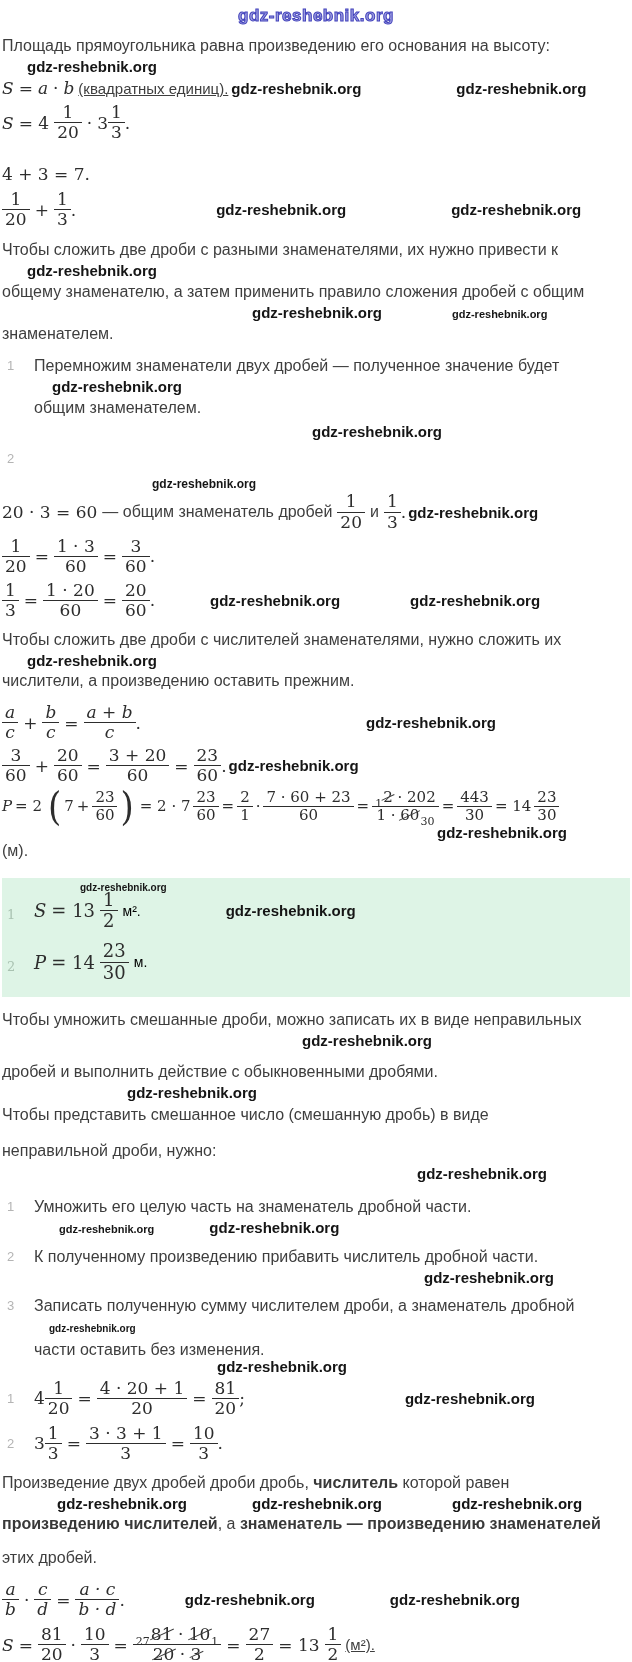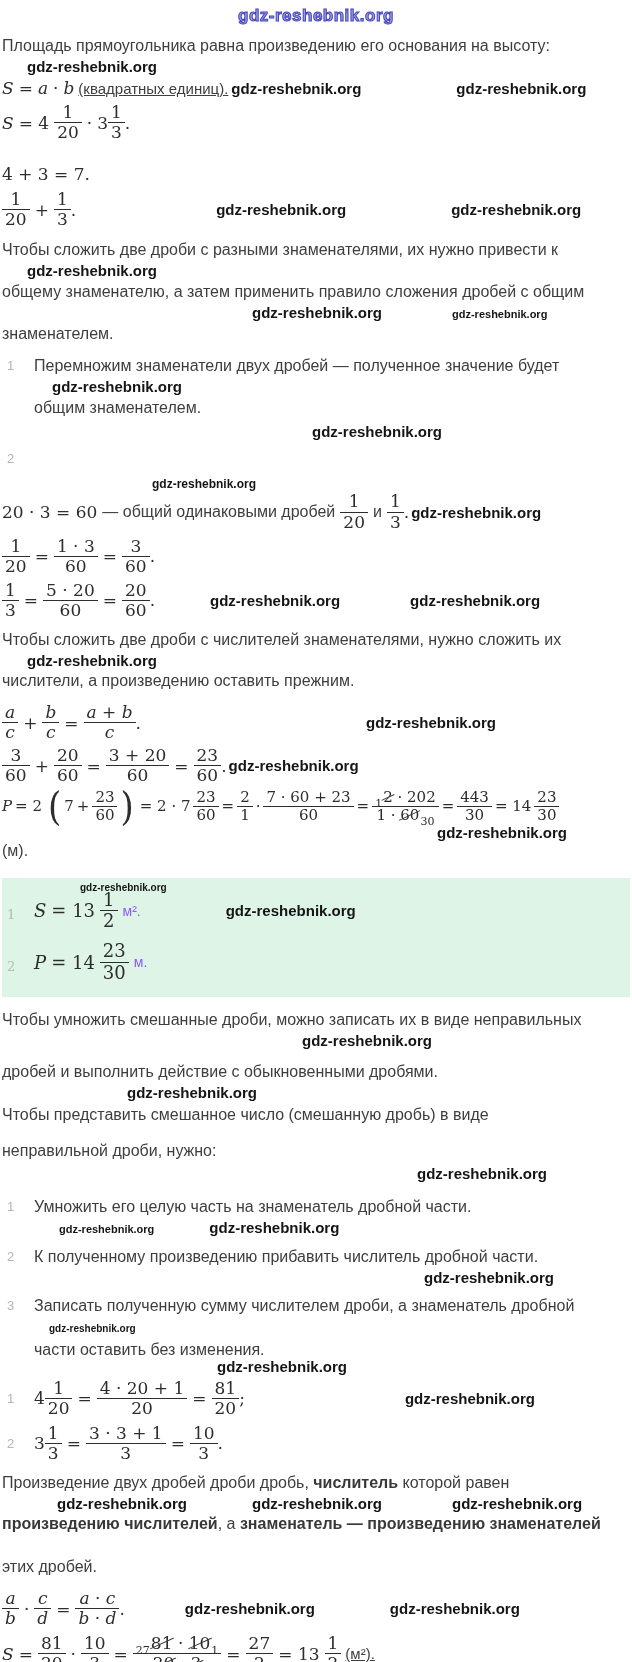--- a/index.html
+++ b/index.html
@@ -23,21 +23,21 @@
   .fr .n,.fr .d{display:block;line-height:1.12;padding:0 3px;}
   .fr .d{border-top:1.4px solid #2d2d2d;}
   .sans{font-family:"Liberation Sans",sans-serif;font-size:16px;color:#3e3e3e;}
   .note{font-size:15px;margin-left:4px;text-decoration:underline;}
   .li{display:flex;align-items:flex-start;margin-top:10px;}
   .marker{color:#b4b4b4;font-size:13px;width:14px;margin:2px 13px 0 5px;flex:none;}
   .green{background:#def4e6;padding:12px 0 14px 0;margin-top:18px;}
   .gres{display:flex;align-items:center;font-family:"DejaVu Serif",serif;
         font-size:18px;color:#2d2d2d;position:relative;}
   .gres .marker{color:#a9c2b1;margin-top:8px;}
-  .unit{font-family:"Liberation Sans",sans-serif;font-size:14px;margin-left:5px;color:#8b5cf6;}
+  .unit{font-family:"Liberation Sans",sans-serif;font-size:14px;margin-left:5px;color:#000000;}
   .x{position:relative;display:inline-block;}
   .x::after{content:"";position:absolute;left:-2px;right:-2px;top:46%;
             border-top:1.5px solid #3c3c3c;transform:rotate(-25deg);}
   .ps{font-size:11px;position:relative;top:5px;margin-right:1px;}
   .sb{font-size:11px;position:relative;top:5px;margin-left:1px;}
   .bp{font-size:34px;line-height:.9;margin:0 3px;display:inline-block;transform:scaleY(1.15);}
   b{color:#383838;}
   .rel{position:relative;}
   .abswm{position:absolute;}
 </style>
@@ -113,21 +113,21 @@
   </div>
   <div class="wmline" style="margin-left:310px;margin-top:5px"><span class="wm">gdz-reshebnik.org</span></div>
 
   <div class="li" style="margin-top:8px">
     <span class="marker">2</span>
   </div>
 
   <div class="wmline" style="margin-left:150px;margin-top:8px"><span class="wm s12">gdz-reshebnik.org</span></div>
   <div class="mrow" style="margin-top:0px">
     <span>20 · 3 = 60</span>
-    <span class="sans op">— общий одинаковыми дробей</span>
+    <span class="sans op">— общим знаменатель дробей</span>
     <span class="fr">
         <span class="n">1</span>
         <span class="d">20</span>
       </span>
     <span class="sans op">и</span>
     <span class="fr">
         <span class="n">1</span>
         <span class="d">3</span>
       </span>
     <span>.</span>
@@ -152,21 +152,21 @@
     <span>.</span>
   </div>
 
   <div class="mrow" style="margin-top:5px">
     <span class="fr">
         <span class="n">1</span>
         <span class="d">3</span>
       </span>
     <span class="op">=</span>
     <span class="fr">
-        <span class="n">5 · 20</span>
+        <span class="n">1 · 20</span>
         <span class="d">60</span>
       </span>
     <span class="op">=</span>
     <span class="fr">
         <span class="n">20</span>
         <span class="d">60</span>
       </span>
     <span>.</span>
     <span class="wm" style="margin-left:55px">gdz-reshebnik.org</span>
     <span class="wm" style="margin-left:70px">gdz-reshebnik.org</span>
@@ -367,21 +367,21 @@
           <span class="n">10</span>
           <span class="d">3</span>
         </span>
       <span>.</span>
     </div>
   </div>
 
   <p class="para" style="margin-top:10px"><span>Произведение двух дробей дроби дробь, </span><b>числитель</b><span> которой равен</span></p>
   <div class="wmline"><span class="wm" style="margin-left:55px">gdz-reshebnik.org</span><span class="wm" style="margin-left:65px">gdz-reshebnik.org</span><span class="wm" style="margin-left:70px">gdz-reshebnik.org</span></div>
   <p class="para" style="margin-top:1px"><b>произведению числителей</b><span>, а </span><b>знаменатель — произведению знаменателей</b></p>
-  <p class="para" style="margin-top:23px">этих дробей.</p>
+  <p class="para" style="margin-top:14px">этих дробей.</p>
 
   <div class="mrow" style="margin-top:12px">
     <span class="fr it">
         <span class="n">a</span>
         <span class="d">b</span>
       </span>
     <span class="op">·</span>
     <span class="fr it">
         <span class="n">c</span>
         <span class="d">d</span>

